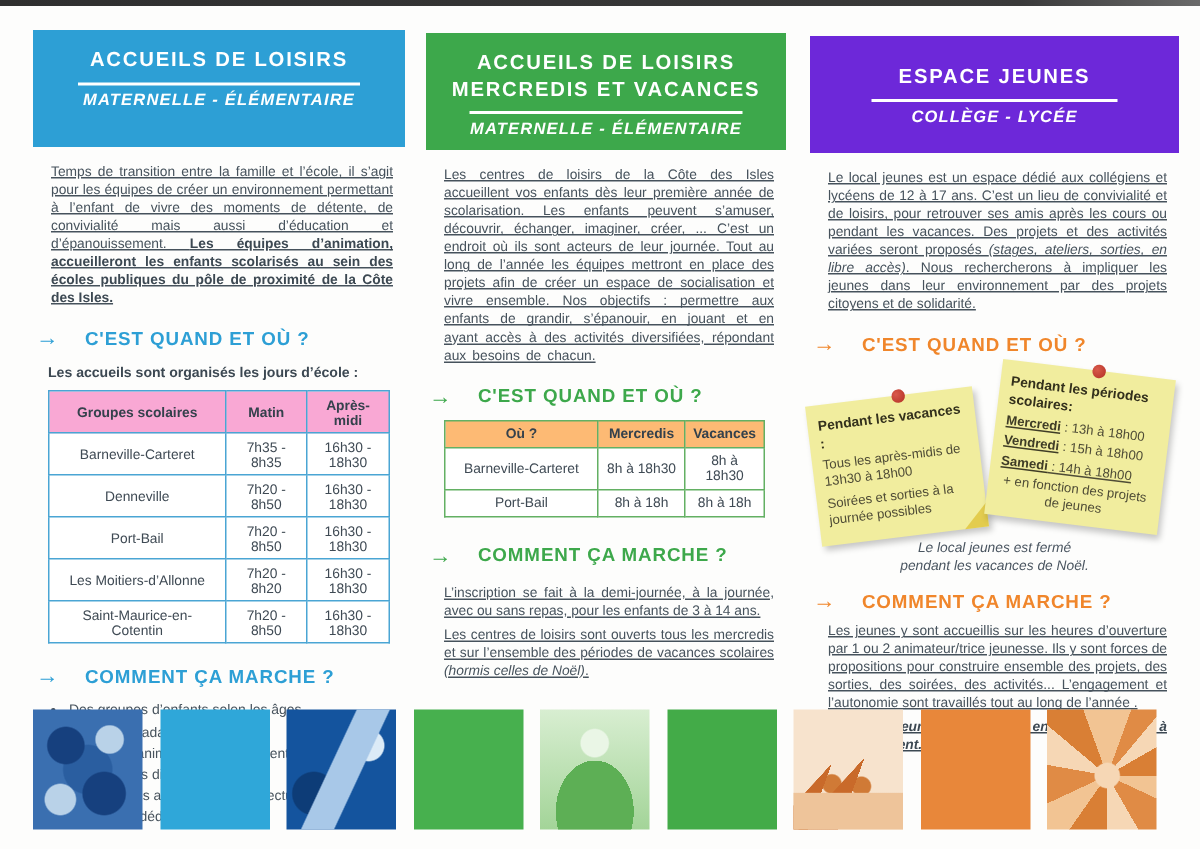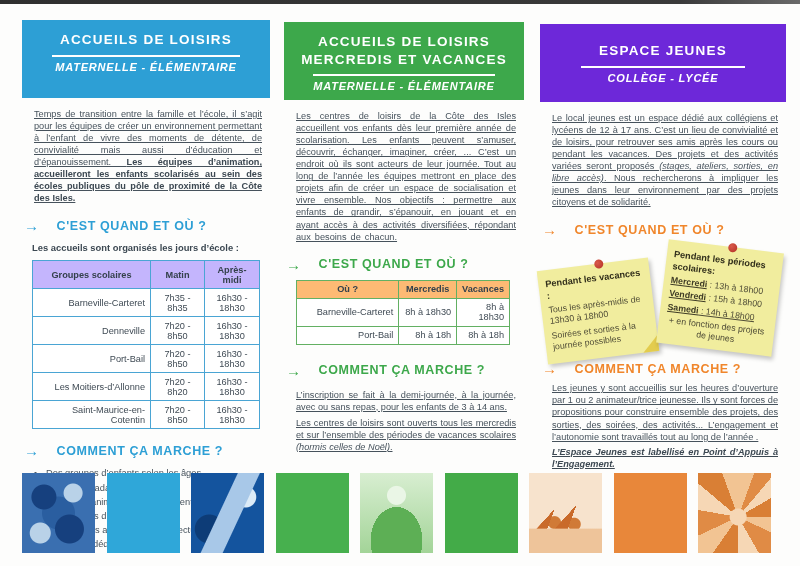--- a/index.html
+++ b/index.html
@@ -62,26 +62,26 @@
     margin: 8px 0 0 10px; font-size: 9.4px; font-weight: bold; color: #3c4852;
   }
 
   
   table { border-collapse: collapse; font-size: 9.2px; color: #3f4a54; margin: 7px 0 0 10px; }
   .t-blue  { width: 228px; }
   .t-green { width: 214px; margin-left: 12px; }
   th, td { padding: 3.5px 5px; }
   .t-blue  th, .t-blue  td { border: 1.6px solid #4AA5D4; }
   .t-green th, .t-green td { border: 1.6px solid #63B063; }
-  .t-blue  th { background: #c4b5fd; }
+  .t-blue  th { background: #f9a8d4; }
   .t-green th { background: #fdba74; }
   th { font-weight: bold; color: #34414c; }
   td { background: #fff; }
   td.c, th.c { text-align: center; }
-  td.l, th.l { text-align: right; }
+  td.l, th.l { text-align: center; }
 
   
   .bullets { margin: 8px 0 0 24px; font-size: 9.3px; line-height: 1.42; }
   .bullets li { margin-bottom: 1px; color: #46525c; }
   .bullets li::marker { color: #3c4852; }
 
   
   .sticky-zone { position: relative; height: 104px; margin-top: 10px; }
   .sticky {
     position: absolute; background: #F1ED9E; color: #4f4c36;
@@ -311,20 +311,24 @@
     <div class="sticky sticky-2">
       <span class="pin"></span>
       <div class="sticky-title">Pendant les périodes scolaires:</div>
       <div class="sched-line"><span class="day">Mercredi</span><span class="time"> : 13h à 18h00</span></div>
       <div class="sched-line"><span class="day">Vendredi</span><span class="time"> : 15h à 18h00</span></div>
       <div class="sched-line u-all"><span class="day">Samedi</span><span class="time"> : 14h à 18h00</span></div>
       <div class="sticky-extra">+ en fonction des projets de jeunes</div>
     </div>
   </div>
 
+  <div class="closed-note">
+    <div>Le local jeunes est fermé</div>
+    <div>pendant les vacances de Noël.</div>
+  </div>
 
   <div class="section-heading sh-orange" style="margin-top:8px">
     <span class="arrow">→</span>
     <span>COMMENT ÇA MARCHE ?</span>
   </div>
 
   <p class="para" style="margin-top:5px">Les jeunes y sont accueillis sur les heures d’ouverture par 1 ou 2 animateur/trice jeunesse. Ils y sont forces de propositions pour construire ensemble des projets, des sorties, des soirées, des activités... L’engagement et l’autonomie sont travaillés tout au long de l’année .</p>
   <p class="para bold-ital" style="margin-top:3px">L’Espace Jeunes est labellisé en Point d’Appuis à l’Engagement.</p>
 </div>
 

